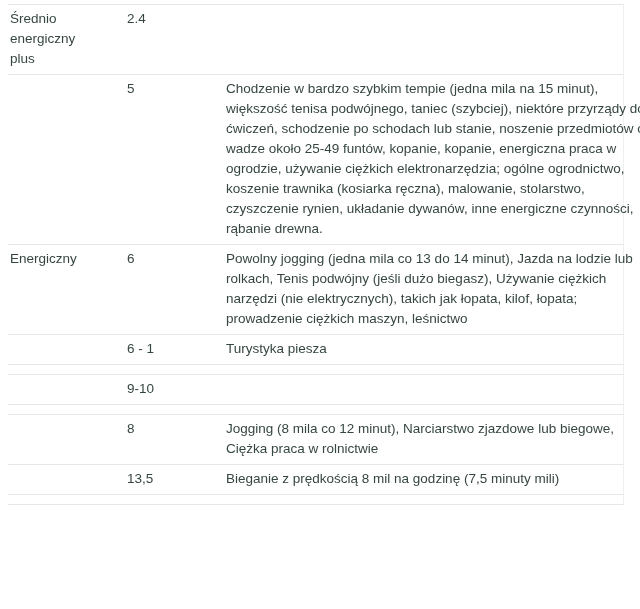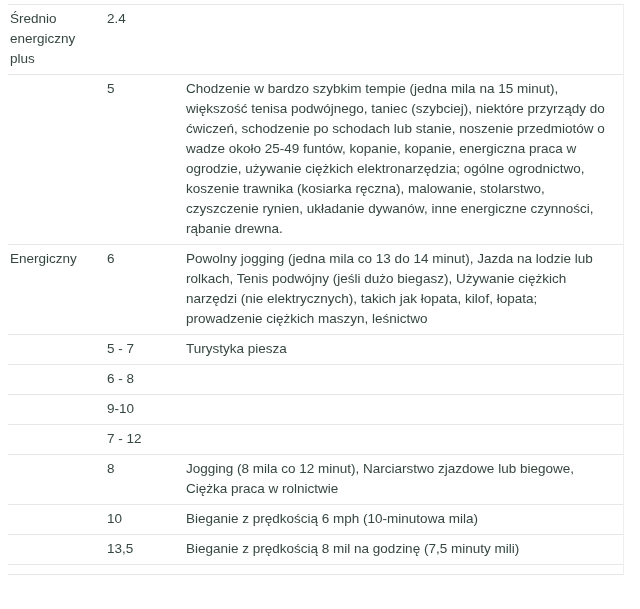--- a/index.html
+++ b/index.html
@@ -21,20 +21,21 @@
     border-right: 1px solid #efefef;
     color: var(--text-color);
     font-size: 13.5px;
     line-height: 20px;
   }
   .met-row {
     display: grid;
     grid-template-columns: 97px 79px 430px;
     padding: 4px 0 5px 2px;
     border-bottom: 1px solid var(--border-color);
+    gap: 20px;
   }
   .cell {
     padding-right: 6px;
     text-align: left;
     vertical-align: top;
     word-wrap: break-word;
   }
 </style>
 </head>
 <body style="background: rgb(255, 255, 255);">
@@ -53,50 +54,43 @@
     </div>
 
     <div class="met-row">
       <div class="cell cat">Energiczny</div>
       <div class="cell met">6</div>
       <div class="cell desc">Powolny jogging (jedna mila co 13 do 14 minut), Jazda na lodzie lub rolkach, Tenis podwójny (jeśli dużo biegasz), Używanie ciężkich narzędzi (nie elektrycznych), takich jak łopata, kilof, łopata; prowadzenie ciężkich maszyn, leśnictwo</div>
     </div>
 
     <div class="met-row">
       <div class="cell cat"></div>
-      <div class="cell met">5 - 7</div>
+      <div class="cell met">6 - 1</div>
       <div class="cell desc">Turystyka piesza</div>
     </div>
 
     <div class="met-row">
       <div class="cell cat"></div>
-      <div class="cell met">6 - 8</div>
     </div>
 
     <div class="met-row">
       <div class="cell cat"></div>
       <div class="cell met">9-10</div>
     </div>
 
     <div class="met-row">
       <div class="cell cat"></div>
-      <div class="cell met">7 - 12</div>
     </div>
 
     <div class="met-row">
       <div class="cell cat"></div>
       <div class="cell met">8</div>
       <div class="cell desc">Jogging (8 mila co 12 minut), Narciarstwo zjazdowe lub biegowe, Ciężka praca w rolnictwie</div>
     </div>
 
-    <div class="met-row">
-      <div class="cell cat"></div>
-      <div class="cell met">10</div>
-      <div class="cell desc">Bieganie z prędkością 6 mph (10-minutowa mila)</div>
-    </div>
 
     <div class="met-row">
       <div class="cell cat"></div>
       <div class="cell met">13,5</div>
       <div class="cell desc">Bieganie z prędkością 8 mil na godzinę (7,5 minuty mili)</div>
     </div>
 
     <div class="met-row">
       
       

